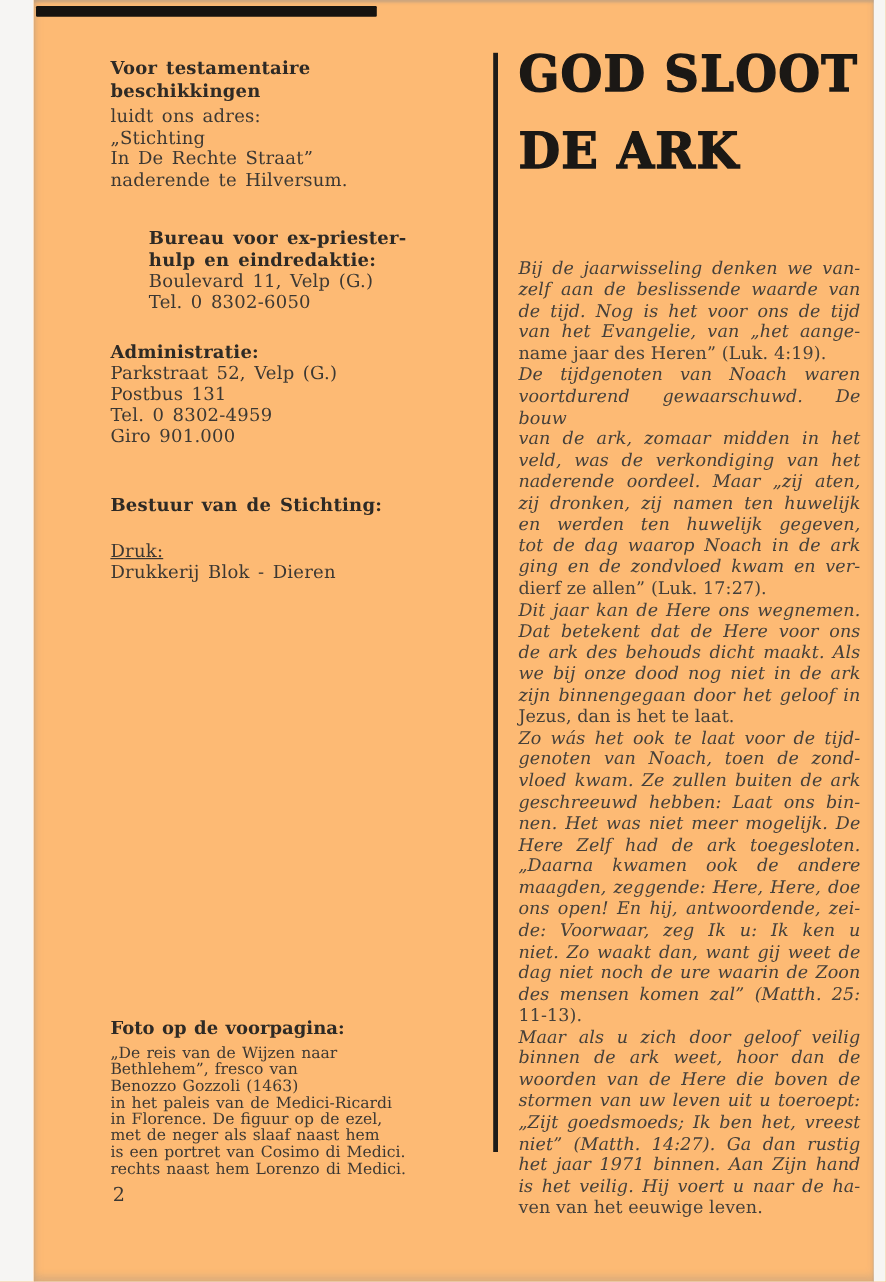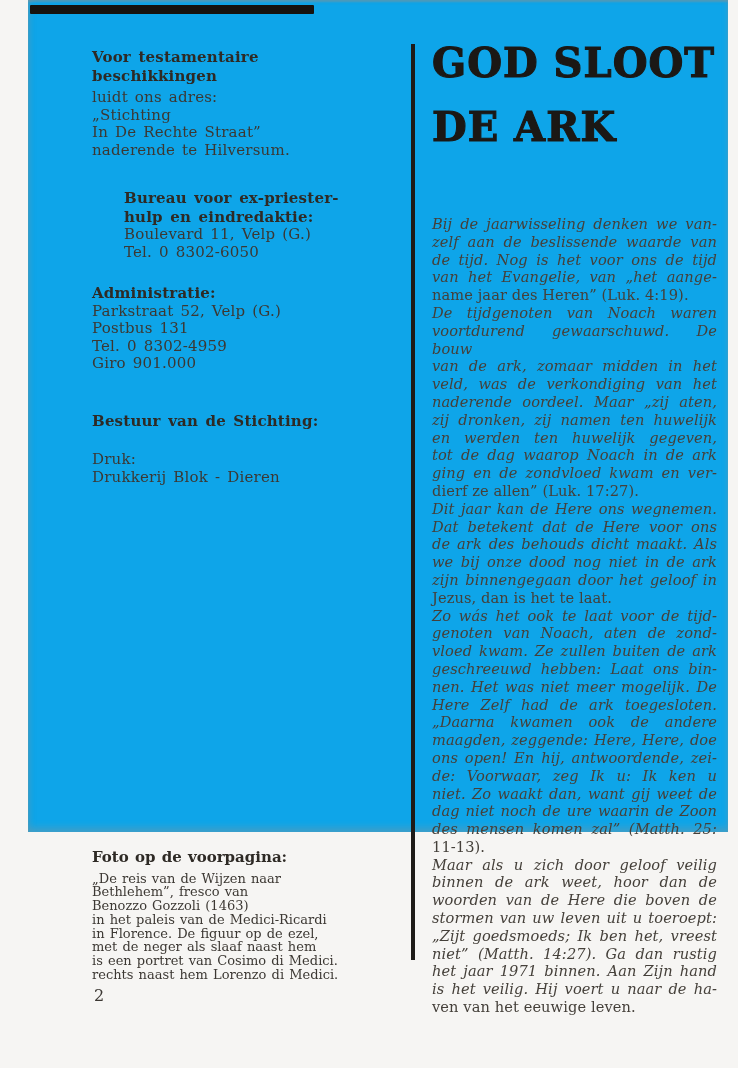--- a/index.html
+++ b/index.html
@@ -3,41 +3,41 @@
 <meta charset="utf-8">
 <style>
   html,body{margin:0;padding:0;}
   body{
     width:738px;height:1068px;overflow:hidden;
     background:#f6f5f3;
     font-family:"DejaVu Serif","Liberation Serif",serif;
   }
   .canvas{position:relative;width:738px;height:1068px;}
   .page{
-    position:absolute;left:28px;top:0;width:700px;height:832px;
-    background:#0ea5e9;
+    position:absolute;left:28px;top:0;width:700px;height:1068px;
+    background:#fdba74;
     box-shadow:inset 0 2px 2px rgba(150,145,138,.45), inset 0 -5px 6px rgba(160,150,140,.30),
                inset 4px 0 8px -4px rgba(140,135,128,.25);
   }
   .topbar{
     position:absolute;left:2px;top:5px;width:284px;height:9px;
     background:#16130f;border-radius:1px;
   }
   
   .left-col{
     position:absolute;left:64px;top:44px;width:260px;padding-top:4px;
     color:#3c3833;font-size:15px;line-height:17.5px;word-spacing:2px;letter-spacing:.2px;
   }
   .block{margin-top:0;}
   .block-bureau{margin-top:30px;margin-left:32px;}
   .block-administratie{margin-top:23px;}
   .block-bestuur{margin-top:39px;}
   .block-druk{margin-top:21px;}
   .bh{font-weight:700;color:#2e2a25;line-height:18.5px;}
-  .bh.plain{font-weight:400;color:#3c3833;line-height:17.5px;}
+  .bh.plain{font-weight:400;color:#3c3833;line-height:17.5px;text-decoration:underline;}
   .block-testament .bt{margin-top:4px;}
   
   .foto-block{
     position:absolute;left:64px;top:848px;width:300px;
     color:#3c3833;font-size:15px;line-height:18.5px;word-spacing:1px;
   }
   .foto-block .bt{margin-top:5px;font-size:13px;line-height:13.8px;word-spacing:1px;}
   .pageno{
     position:absolute;left:66px;top:986px;
     color:#3c3833;font-size:16px;
@@ -169,21 +169,21 @@
         <div class="para">
             <div class="line just">Dit jaar kan de Here ons wegnemen.</div>
             <div class="line just">Dat betekent dat de Here voor ons</div>
             <div class="line just">de ark des behouds dicht maakt. Als</div>
             <div class="line just">we bij onze dood nog niet in de ark</div>
             <div class="line just">zijn binnengegaan door het geloof in</div>
             <div class="line">Jezus, dan is het te laat.</div>
           </div>
         <div class="para">
             <div class="line just">Zo wás het ook te laat voor de tijd-</div>
-            <div class="line just">genoten van Noach, aten de zond-</div>
+            <div class="line just">genoten van Noach, toen de zond-</div>
             <div class="line just">vloed kwam. Ze zullen buiten de ark</div>
             <div class="line just">geschreeuwd hebben: Laat ons bin-</div>
             <div class="line just">nen. Het was niet meer mogelijk. De</div>
             <div class="line just">Here Zelf had de ark toegesloten.</div>
             <div class="line just">„Daarna kwamen ook de andere</div>
             <div class="line just">maagden, zeggende: Here, Here, doe</div>
             <div class="line just">ons open! En hij, antwoordende, zei-</div>
             <div class="line just">de: Voorwaar, zeg Ik u: Ik ken u</div>
             <div class="line just">niet. Zo waakt dan, want gij weet de</div>
             <div class="line just">dag niet noch de ure waarin de Zoon</div>

